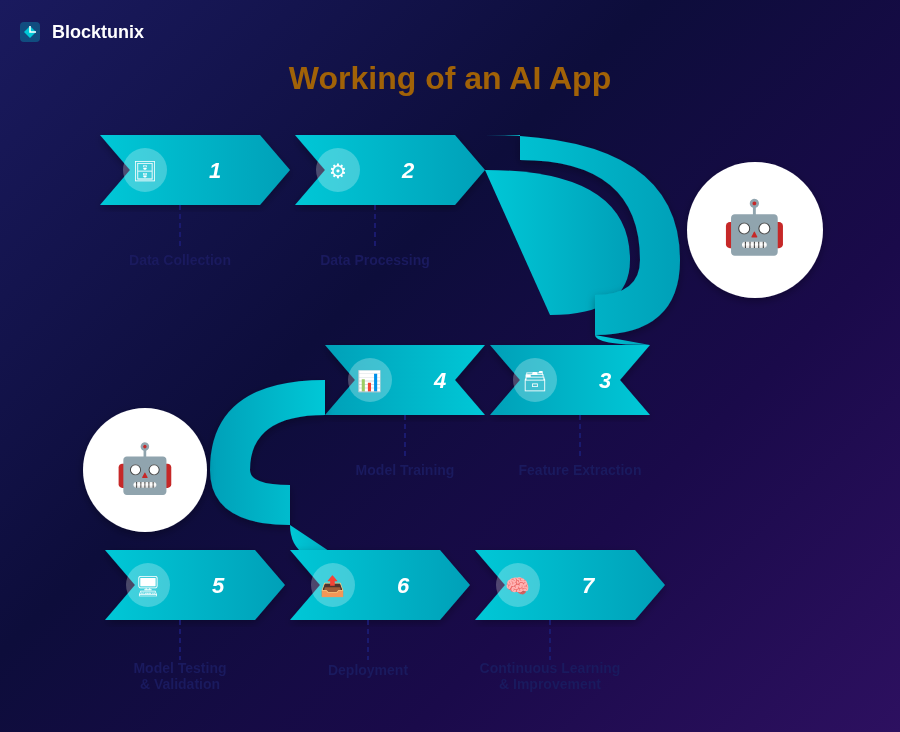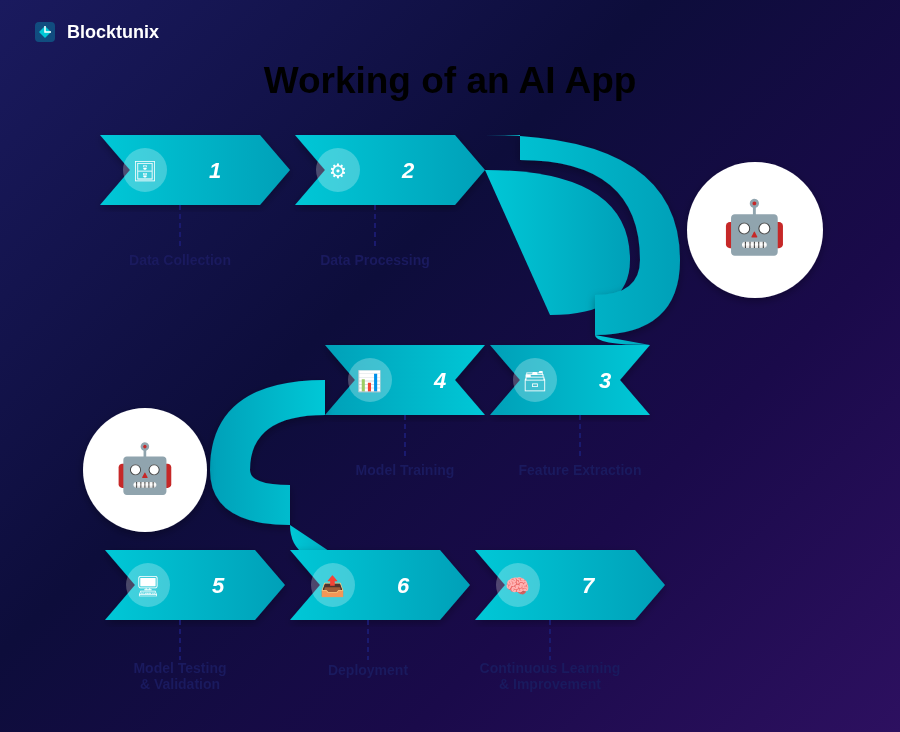--- a/index.html
+++ b/index.html
@@ -9,43 +9,43 @@
       background: linear-gradient(135deg, #1a1a5e 0%, #0d0d3b 40%, #1a0a4a 70%, #2d1060 100%);
       font-family: 'Segoe UI', Arial, sans-serif;
       overflow: hidden;
       position: relative;
     }
 
     
     .logo {
       position: absolute;
       top: 18px;
-      left: 31px;
+      left: 16px;
       display: flex;
       align-items: center;
       gap: 8px;
     }
     .logo-icon {
       width: 28px;
       height: 28px;
     }
     .logo-text {
       color: #fff;
       font-size: 18px;
       font-weight: 700;
     }
 
     
     .main-title {
       position: absolute;
       top: 60px;
       width: 100%;
       text-align: center;
-      color: #000000;
-      font-size: 37px;
+      color: #a16207;
+      font-size: 32px;
       font-weight: 700;
     }
   </style>
 </head>
 <body>
 
 <div class="logo">
   <svg class="logo-icon" viewBox="0 0 28 28" fill="none" xmlns="http://www.w3.org/2000/svg">
     <rect x="4" y="4" width="20" height="20" rx="4" fill="#00c8d7" opacity="0.3"></rect>
     <path d="M8 14 L14 8 L20 14 L14 20 Z" fill="#00c8d7"></path>

